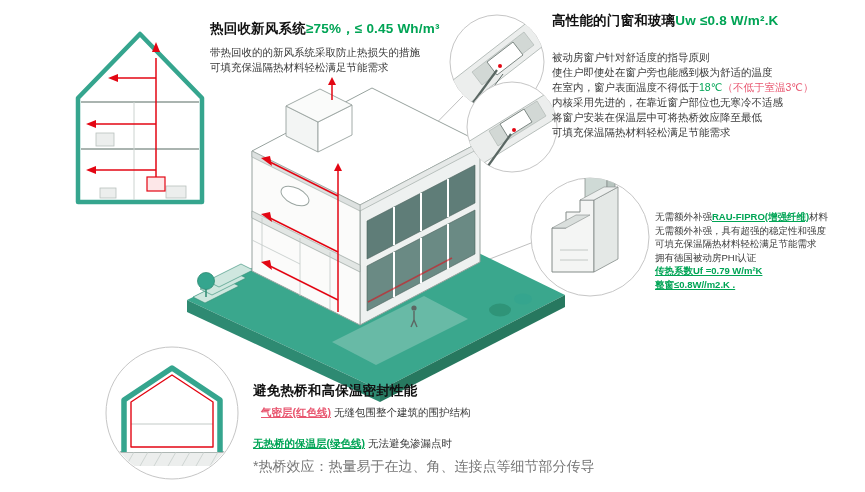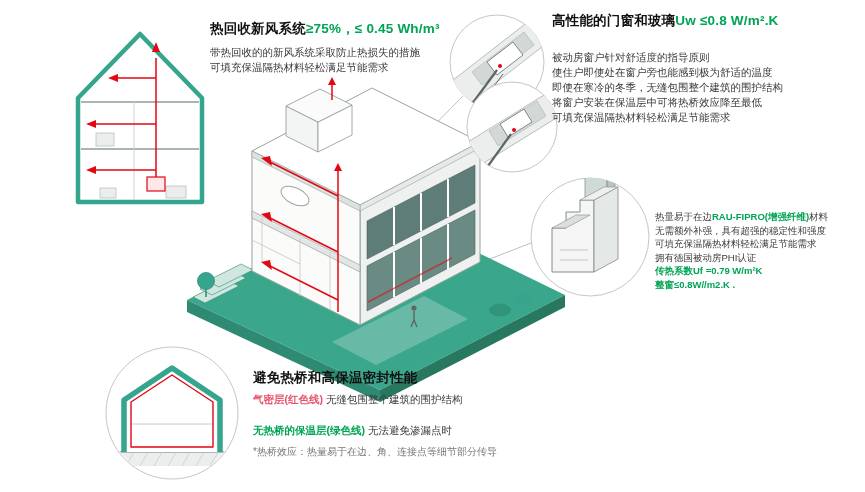--- a/index.html
+++ b/index.html
@@ -2,26 +2,26 @@
 <html style="--green: #00a455; --pink: #e8546e; --teal: #35a58e; --red: #e30613;"><head>
 <meta charset="utf-8">
 <style>
   html,body{margin:0;padding:0;}
   body{font-family:"Liberation Sans","DejaVu Sans",sans-serif;background:#fff;}
   :root{--green:#00a455;--pink:#e8546e;--teal:#35a58e;--red:#e30613;}
   .canvas{position:relative;width:865px;height:492px;background:#fff;overflow:hidden;}
   .art{position:absolute;left:0;top:0;}
   .tb{position:absolute;white-space:nowrap;}
   .title{font-size:13.5px;font-weight:bold;color:#111;letter-spacing:0.2px;}
-  .b{font-weight:bold;}
+  .b{font-weight:bold;text-decoration:underline;}
   .green{color:var(--green);}
   .pink{color:var(--pink);}
   .body10{font-size:10.5px;line-height:15px;color:#3a3a3a;}
   .body9{font-size:9.5px;line-height:13.5px;color:#3a3a3a;}
-  .foot{font-size:10px;color:#777;}
+  .foot{font-size:14px;color:#777;}
 </style>
 </head>
 <body>
 
 <div class="canvas">
 
   <svg class="art" width="865" height="492" viewBox="0 0 865 492">
     <defs>
       <clipPath id="clipA">
           <circle cx="497" cy="62" r="47"></circle>
@@ -209,42 +209,43 @@
       <div>带热回收的的新风系统采取防止热损失的措施</div>
       <div>可填充保温隔热材料轻松满足节能需求</div>
     </div>
   </div>
 
   <div class="tb" style="left:552px;top:12px;width:278px;">
     <div class="title"><span>高性能的门窗和玻璃</span><span class="green">Uw ≤0.8 W/m².K</span></div>
     <div class="body10" style="margin-top:20px;">
       <div>被动房窗户针对舒适度的指导原则</div>
       <div>使住户即使处在窗户旁也能感到极为舒适的温度</div>
-      <div>即使在寒冷的冬季，无缝包围整个建筑的围护结构</div>
+      <div><span>在室内，窗户表面温度不得低于</span><span class="green">18℃</span><span class="pink">（不低于室温3℃）</span></div>
+      <div>内核采用先进的，在靠近窗户部位也无寒冷不适感</div>
     </div>
     <div class="body10" style="margin-top:0;">
       <div>将窗户安装在保温层中可将热桥效应降至最低</div>
       <div>可填充保温隔热材料轻松满足节能需求</div>
     </div>
   </div>
 
   <div class="tb" style="left:655px;top:210px;width:212px;">
     <div class="body9">
-      <div><span>热量易于在边</span><span class="green b">RAU-FIPRO(增强纤维)</span><span>材料</span></div>
+      <div><span>无需额外补强</span><span class="green b">RAU-FIPRO(增强纤维)</span><span>材料</span></div>
       <div>无需额外补强，具有超强的稳定性和强度</div>
       <div>可填充保温隔热材料轻松满足节能需求</div>
       <div>拥有德国被动房PHI认证</div>
       <div class="green b">传热系数Uf =0.79 W/m²K</div>
       <div class="green b">整窗≤0.8W//m2.K .</div>
     </div>
   </div>
 
-  <div class="tb" style="left:253px;top:369px;width:345px;">
+  <div class="tb" style="left:253px;top:382px;width:345px;">
     <div class="title">避免热桥和高保温密封性能</div>
-    <div class="body10" style="margin-top:5px;">
+    <div class="body10" style="margin-top:5px;margin-left:8px;">
       <div><span class="pink b">气密层(红色线)</span><span> </span><span>无缝包围整个建筑的围护结构</span></div>
     </div>
     <div class="body10" style="margin-top:16px;">
       <div><span class="green b">无热桥的保温层(绿色线)</span><span> </span><span>无法避免渗漏点时</span></div>
     </div>
     <div class="foot" style="margin-top:7px;">*热桥效应：热量易于在边、角、连接点等细节部分传导</div>
   </div>
 
 </div>
 

